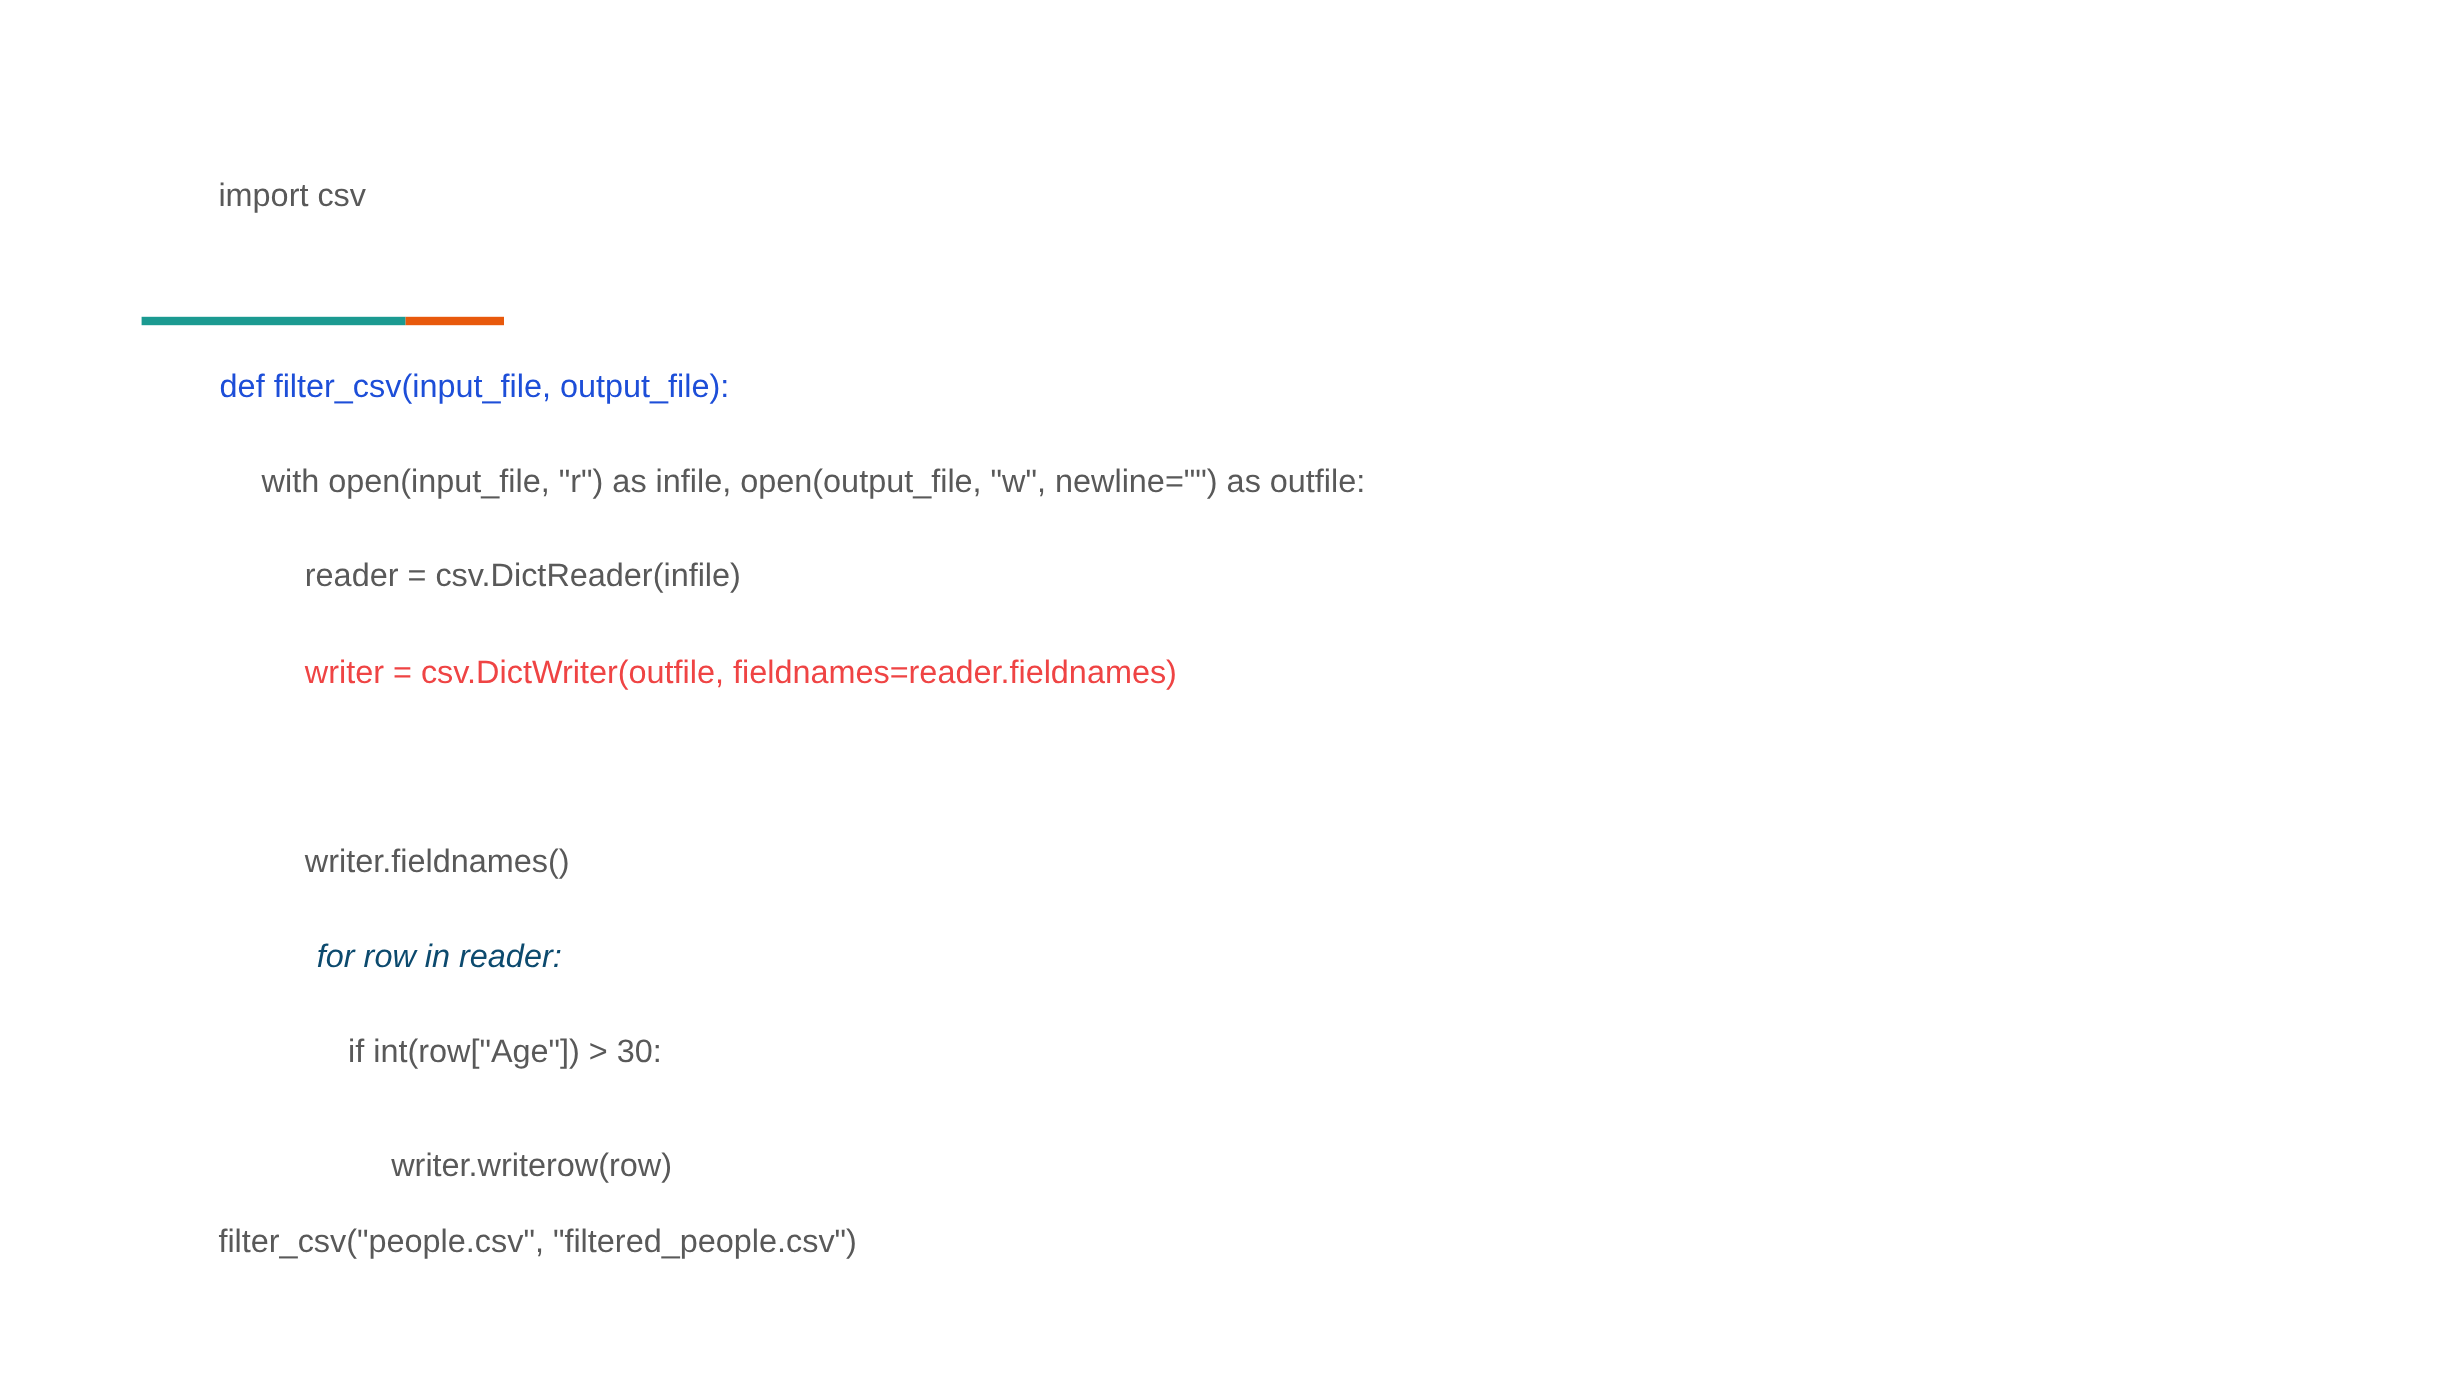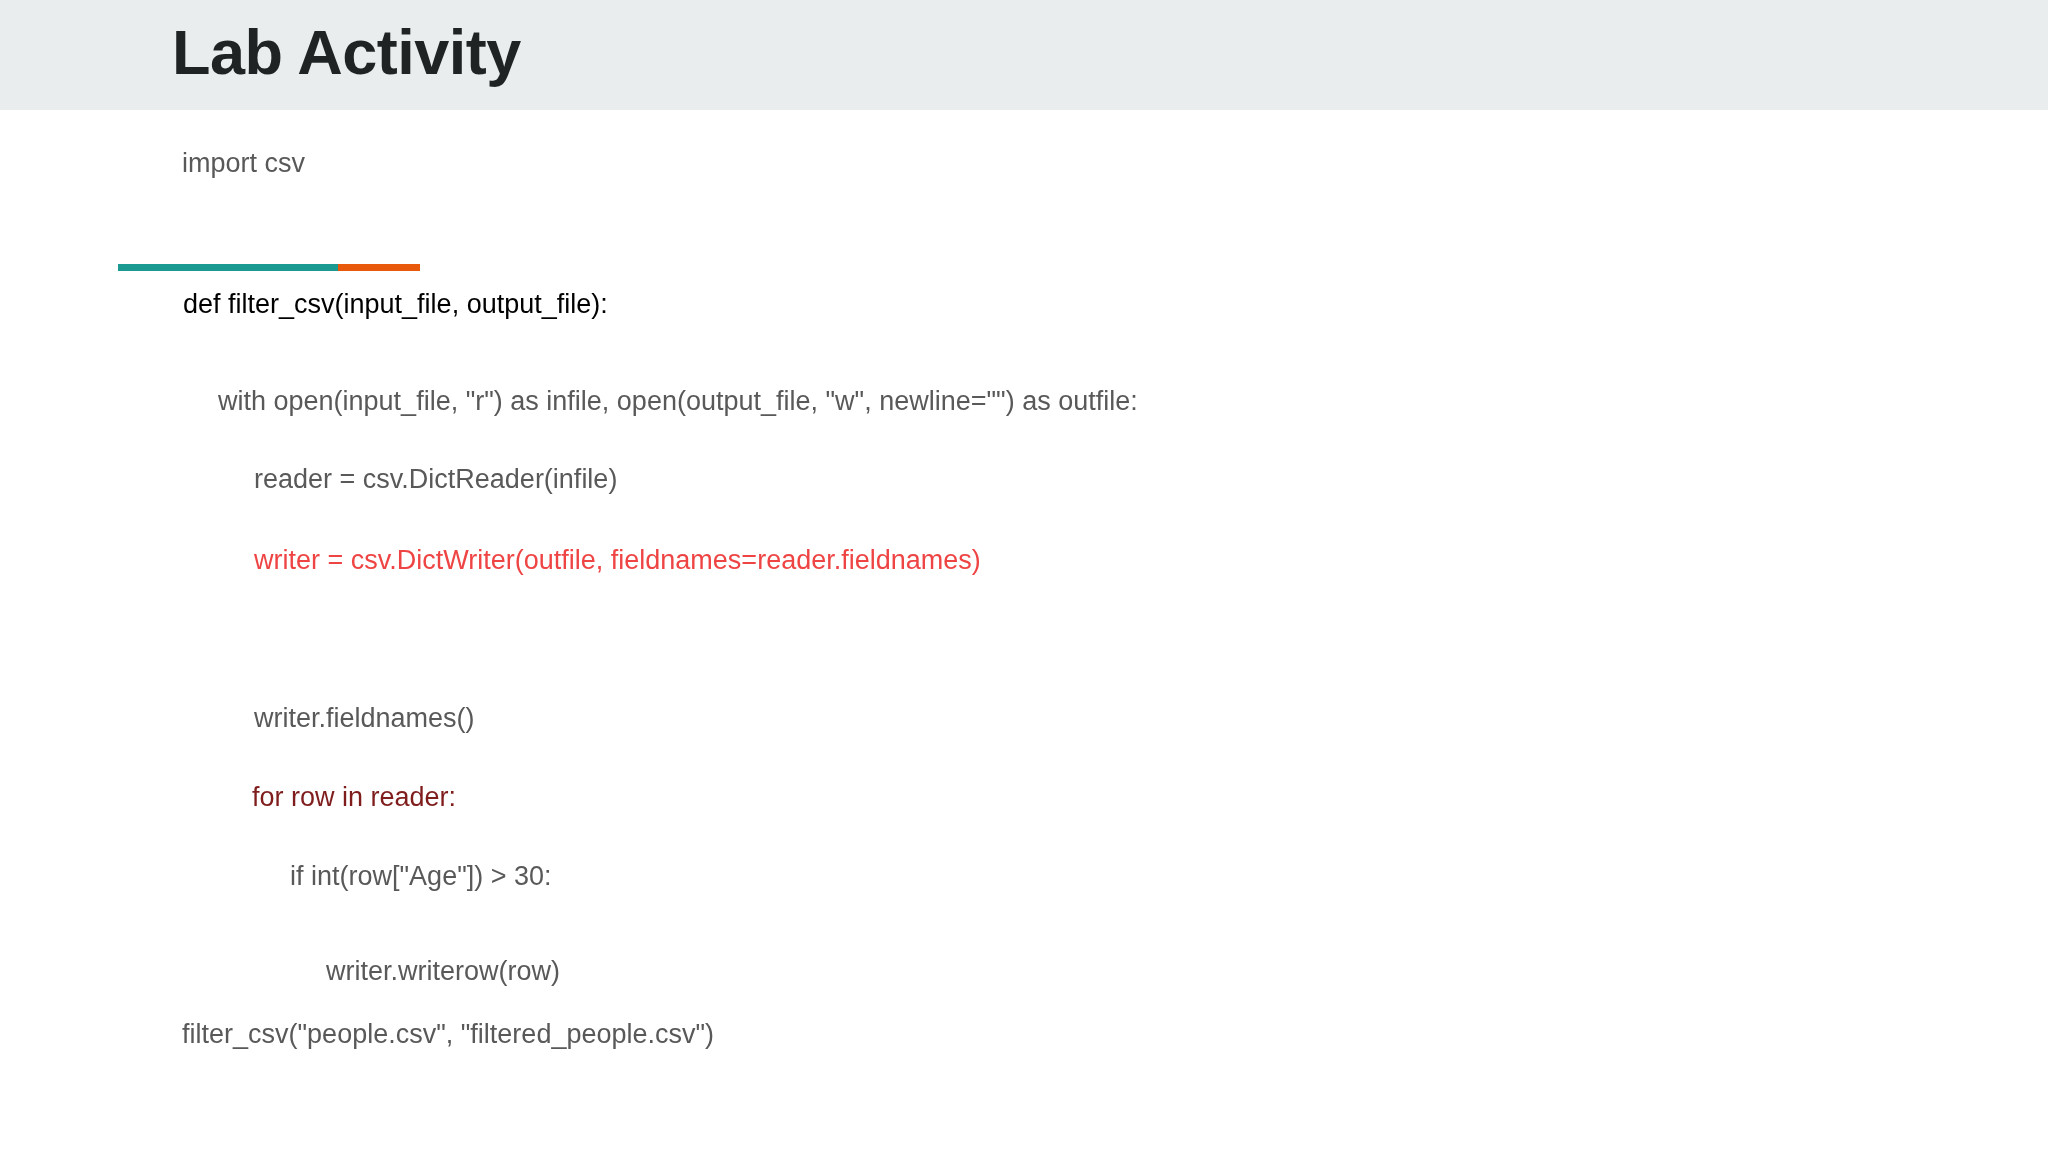--- a/index.html
+++ b/index.html
@@ -69,35 +69,32 @@
     background: #e8590c;
     flex: 1;
     height: 100%;
   }
 </style>
 </head>
 <body>
 
 <div class="slide">
 
-  <div class="title-band" style="background: rgb(233, 237, 238);">
-    <div class="slide-title" style="color: rgb(31, 35, 35);">Lab Activity</div>
-  </div>
 
   <div class="divider">
     <div class="divider-teal" style="background: rgb(27, 154, 145);"></div>
     <div class="divider-orange" style="background: rgb(232, 89, 12);"></div>
   </div>
 
   <div class="code-block" id="code-block">
       <div class="code-line" style="left: 182px; top: 40px; color: rgb(89, 89, 89);">import csv</div>
-      <div class="code-line" style="left: 183px; top: 181px; color: #000000;">def filter_csv(input_file, output_file):</div>
+      <div class="code-line" style="left: 183px; top: 199px; color: #1d4ed8;">def filter_csv(input_file, output_file):</div>
       <div class="code-line" style="left: 218px; top: 278px; color: rgb(89, 89, 89);">with open(input_file, "r") as infile, open(output_file, "w", newline="") as outfile:</div>
       <div class="code-line" style="left: 254px; top: 356px; color: rgb(89, 89, 89);">reader = csv.DictReader(infile)</div>
       <div class="code-line" style="left: 254px; top: 437px; color: #ef4444;">writer = csv.DictWriter(outfile, fieldnames=reader.fieldnames)</div>
       <div class="code-line" style="left: 254px; top: 595px; color: rgb(89, 89, 89);">writer.fieldnames()</div>
-      <div class="code-line" style="left: 252px; top: 674px; color: #7f1d1d;">for row in reader:</div>
+      <div class="code-line" style="left: 264px; top: 674px; color: #0c4a6e; font-style: italic;">for row in reader:</div>
       <div class="code-line" style="left: 290px; top: 753px; color: rgb(89, 89, 89);">if int(row["Age"]) &gt; 30:</div>
       <div class="code-line" style="left: 326px; top: 848px; color: rgb(89, 89, 89);">writer.writerow(row)</div>
       <div class="code-line" style="left: 182px; top: 911px; color: rgb(89, 89, 89);">filter_csv("people.csv", "filtered_people.csv")</div>
     </div>
 
 </div>
 
 </body></html>

